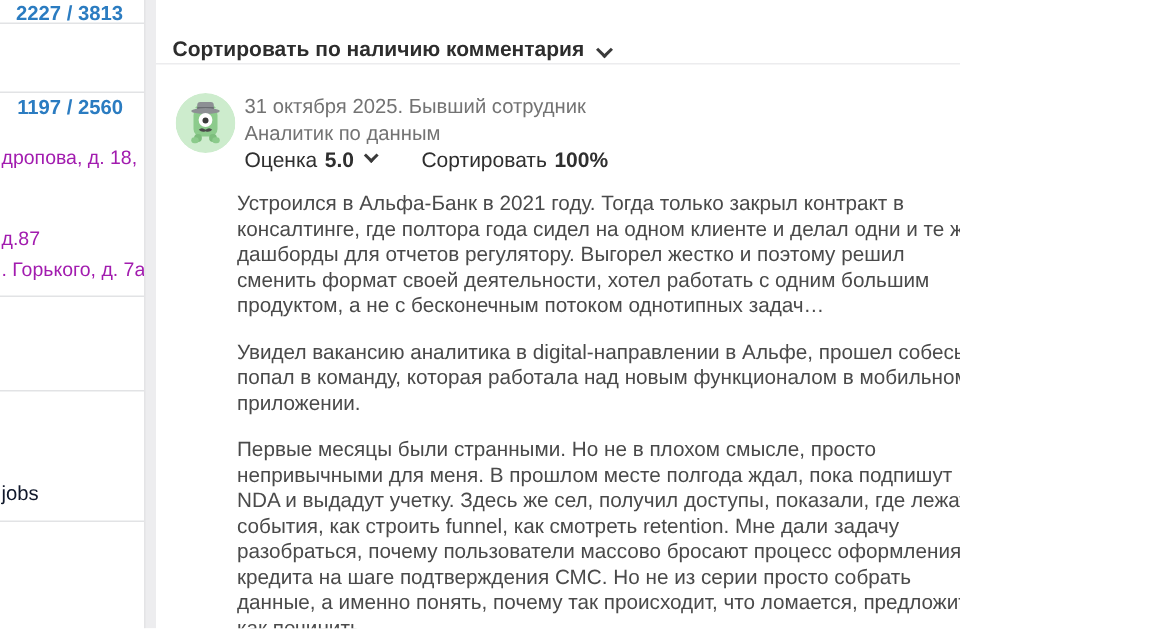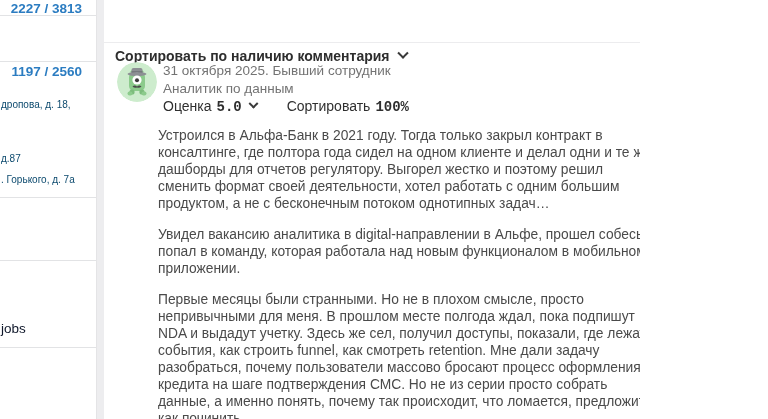--- a/index.html
+++ b/index.html
@@ -15,40 +15,40 @@
 
   
   .sidebar { position:absolute; left:0; top:0; width:96px; height:419px; background:#fff; }
   .sb-row { position:absolute; left:0; width:96px; }
   .sb-div { position:absolute; left:0; width:96px; height:1px; background:#e2e3e5; }
   .sb-num {
     display:block; text-align:right; padding-right:14px;
     color:#2b7cc1; font-weight:700; font-size:13.5px; text-decoration:none;
     white-space:nowrap;
   }
-  .sb-addr { position:absolute; left:1px; font-size:10px; color:#0c4a6e; white-space:nowrap; line-height:16px; }
+  .sb-addr { position:absolute; left:1px; font-size:13px; color:#a21caf; white-space:nowrap; line-height:16px; }
   .sb-jobs { position:absolute; left:1px; color:#0f172a; font-size:13.5px; text-decoration:none; white-space:nowrap; }
 
   
   .scroll-strip { position:absolute; left:96px; top:0; width:8px; height:419px; background:#ededef; border-left:1px solid #e4e4e6; }
 
   
   .main { position:absolute; left:104px; top:0; width:561px; height:419px; background:#fff; }
   .toolbar { position:absolute; left:0; top:0; width:561px; height:43px; border-bottom:1px solid #ececee; }
-  .sort-ctl { position:absolute; left:11px; top:24px; display:flex; align-items:center; gap:9px; cursor:pointer;margin-top:24px; }
+  .sort-ctl { position:absolute; left:11px; top:24px; display:flex; align-items:flex-end; gap:9px; cursor:pointer; }
   .sort-label { font-size:14px; font-weight:700; color:#2d2d2d; white-space:nowrap; }
   .chev { width:8px; height:8px; border-right:2px solid #3a3a3a; border-bottom:2px solid #3a3a3a; transform:rotate(45deg) translate(-2px,-2px); display:inline-block; }
   .chev.small { width:7px; height:7px; }
 
   .review { position:absolute; left:0; top:43px; width:561px; }
   .avatar { position:absolute; left:13px; top:19px; width:40px; height:40px; border-radius:50%; overflow:hidden; }
   .rev-head { position:absolute; left:59px; top:19px; }
   .muted { color:#737373; font-size:13.5px; line-height:18px; white-space:nowrap; }
   .rating-row { position:absolute; left:59px; top:55px; display:flex; align-items:center; font-size:14px; color:#2f2f2f; white-space:nowrap; }
-  .rating-row b { font-weight:700;font-family:Liberation Mono, monospace; }
+  .rating-row b { font-weight:700; }
   .rating-dd { display:flex; align-items:center; gap:8px; cursor:pointer; }
   .gap-28 { width:30px; }
   .lbl-gap { width:5px; display:inline-block; }
 
   .body-text { position:absolute; left:54px; top:84px; width:500px; font-size:13.8px; line-height:17px; color:#4a4a4a; }
   .body-text p { margin-bottom:14px; }
 
   
   .right-bg { position:absolute; left:665px; top:0; width:103px; height:419px; background:#ebebed; overflow:hidden; }
   .toast-shadow { position:absolute; left:-20px; top:-30px; width:180px; height:140px;

